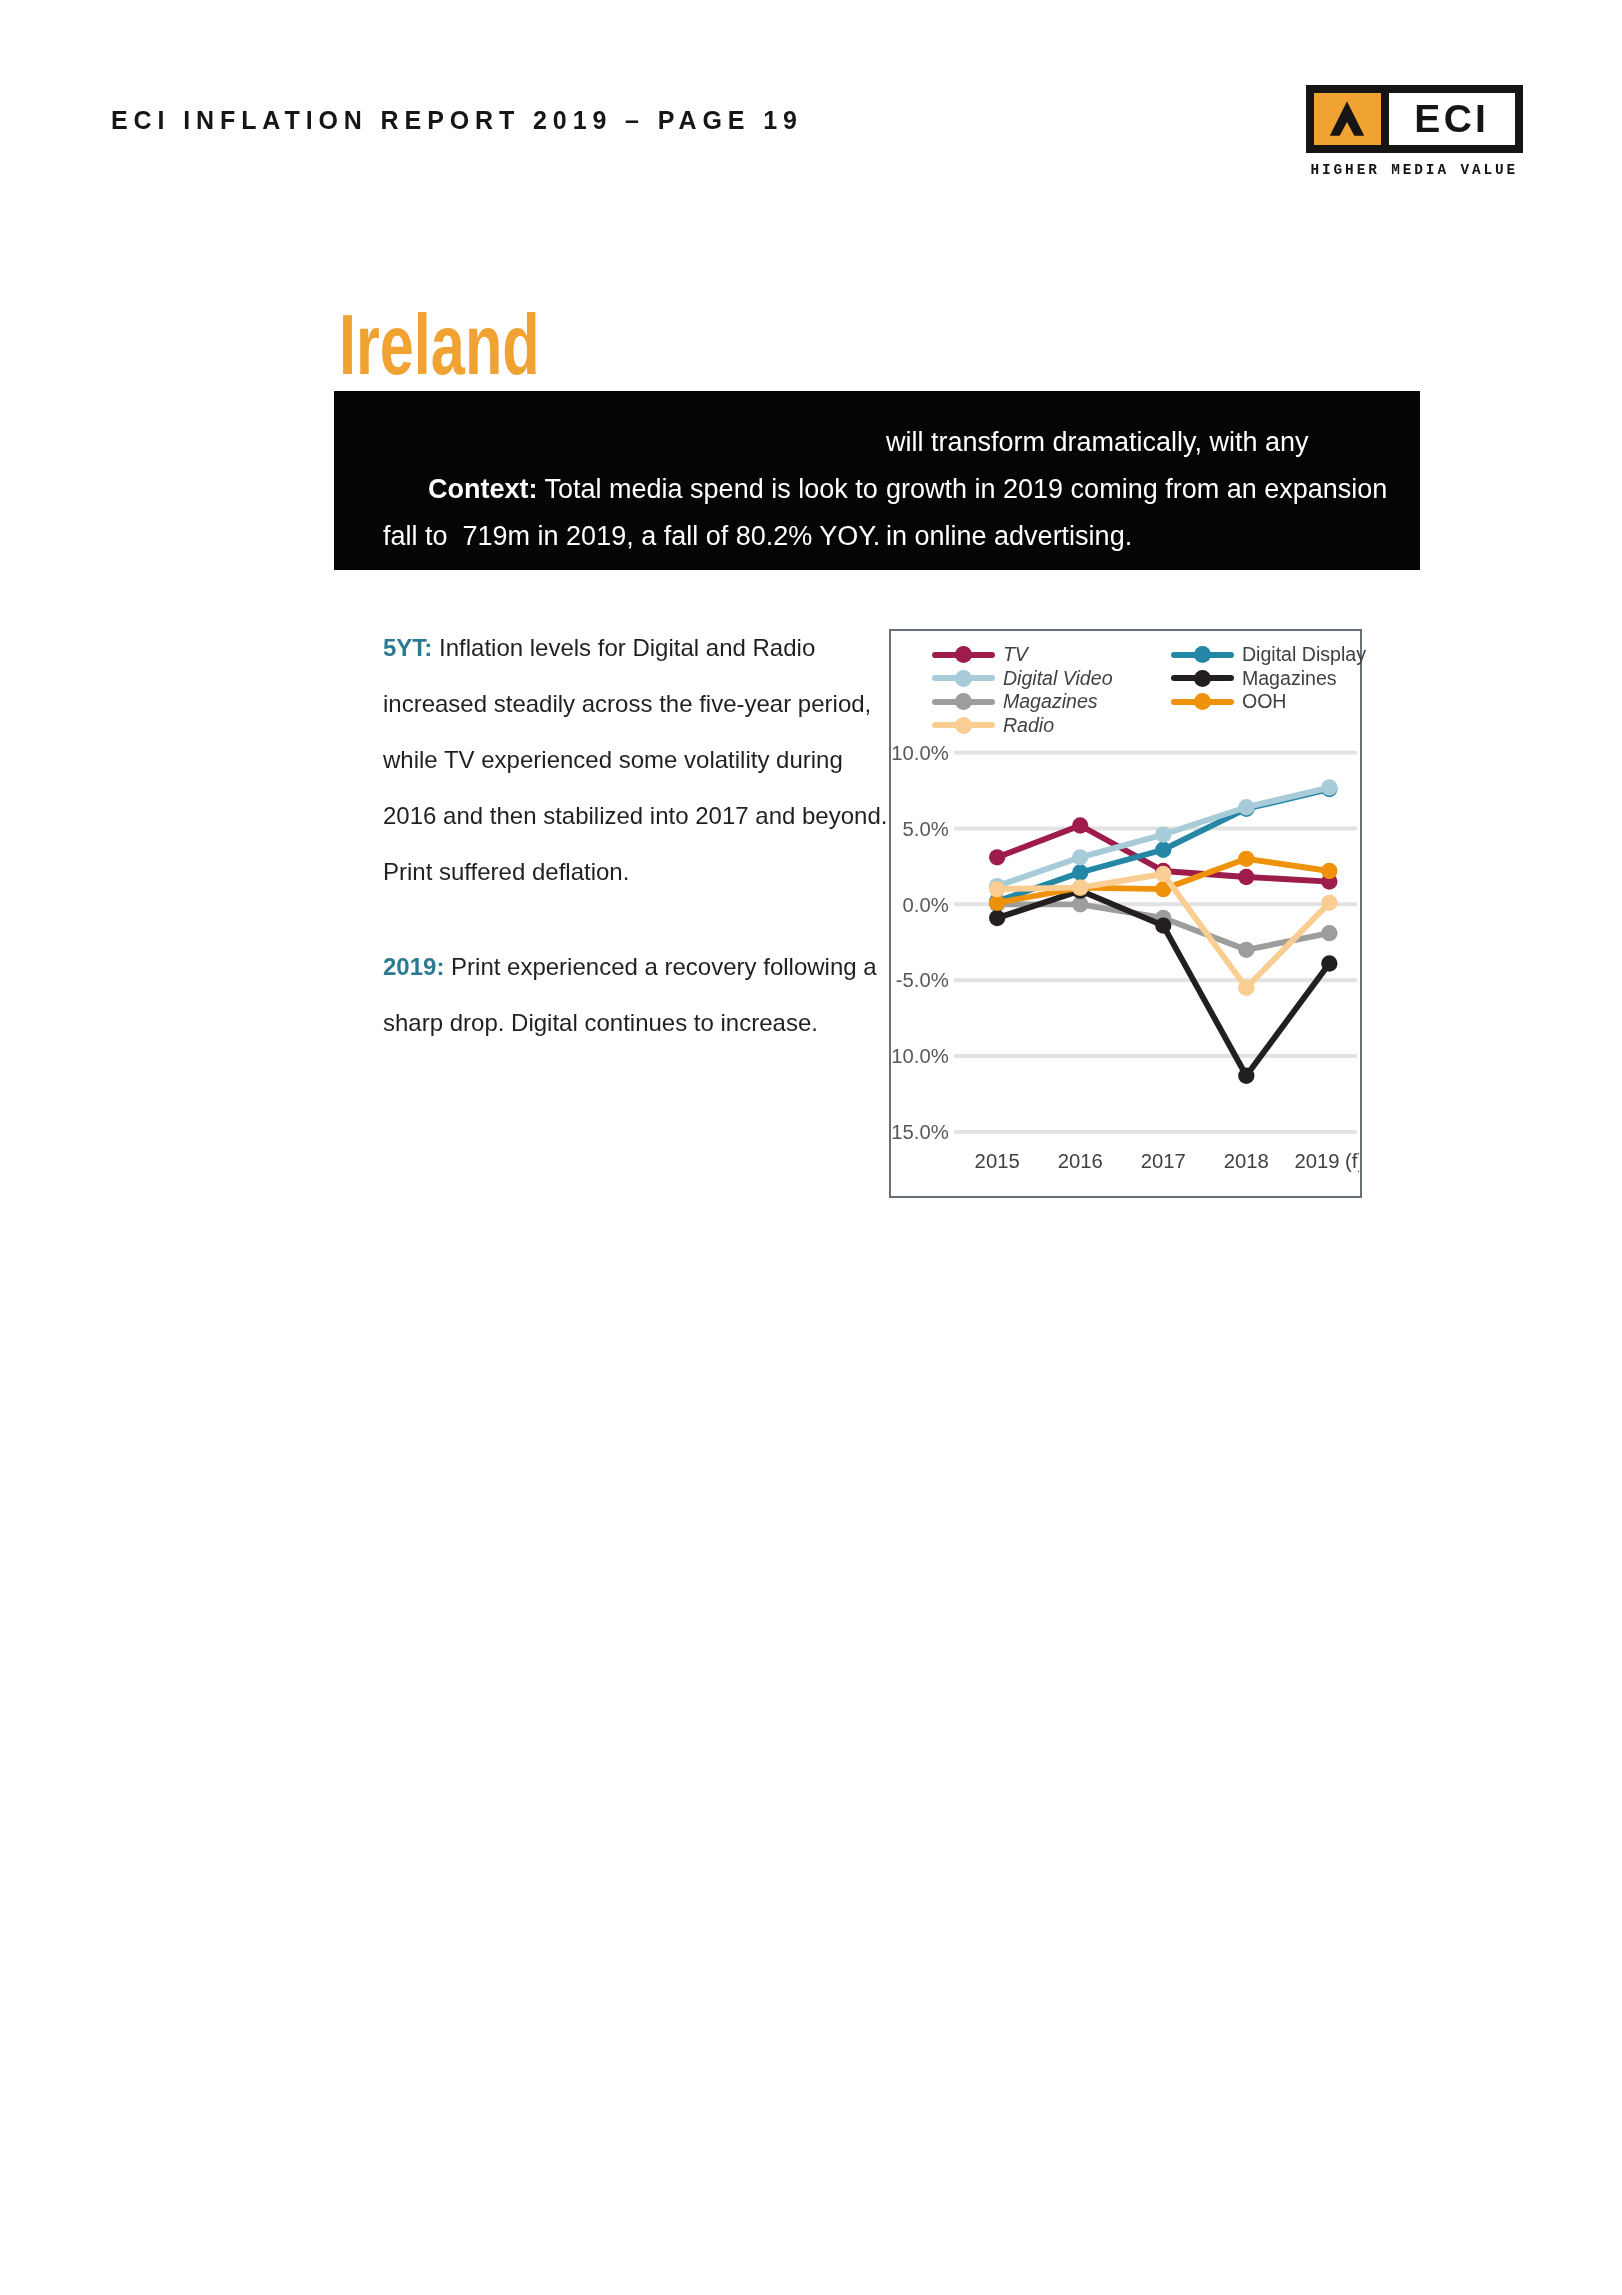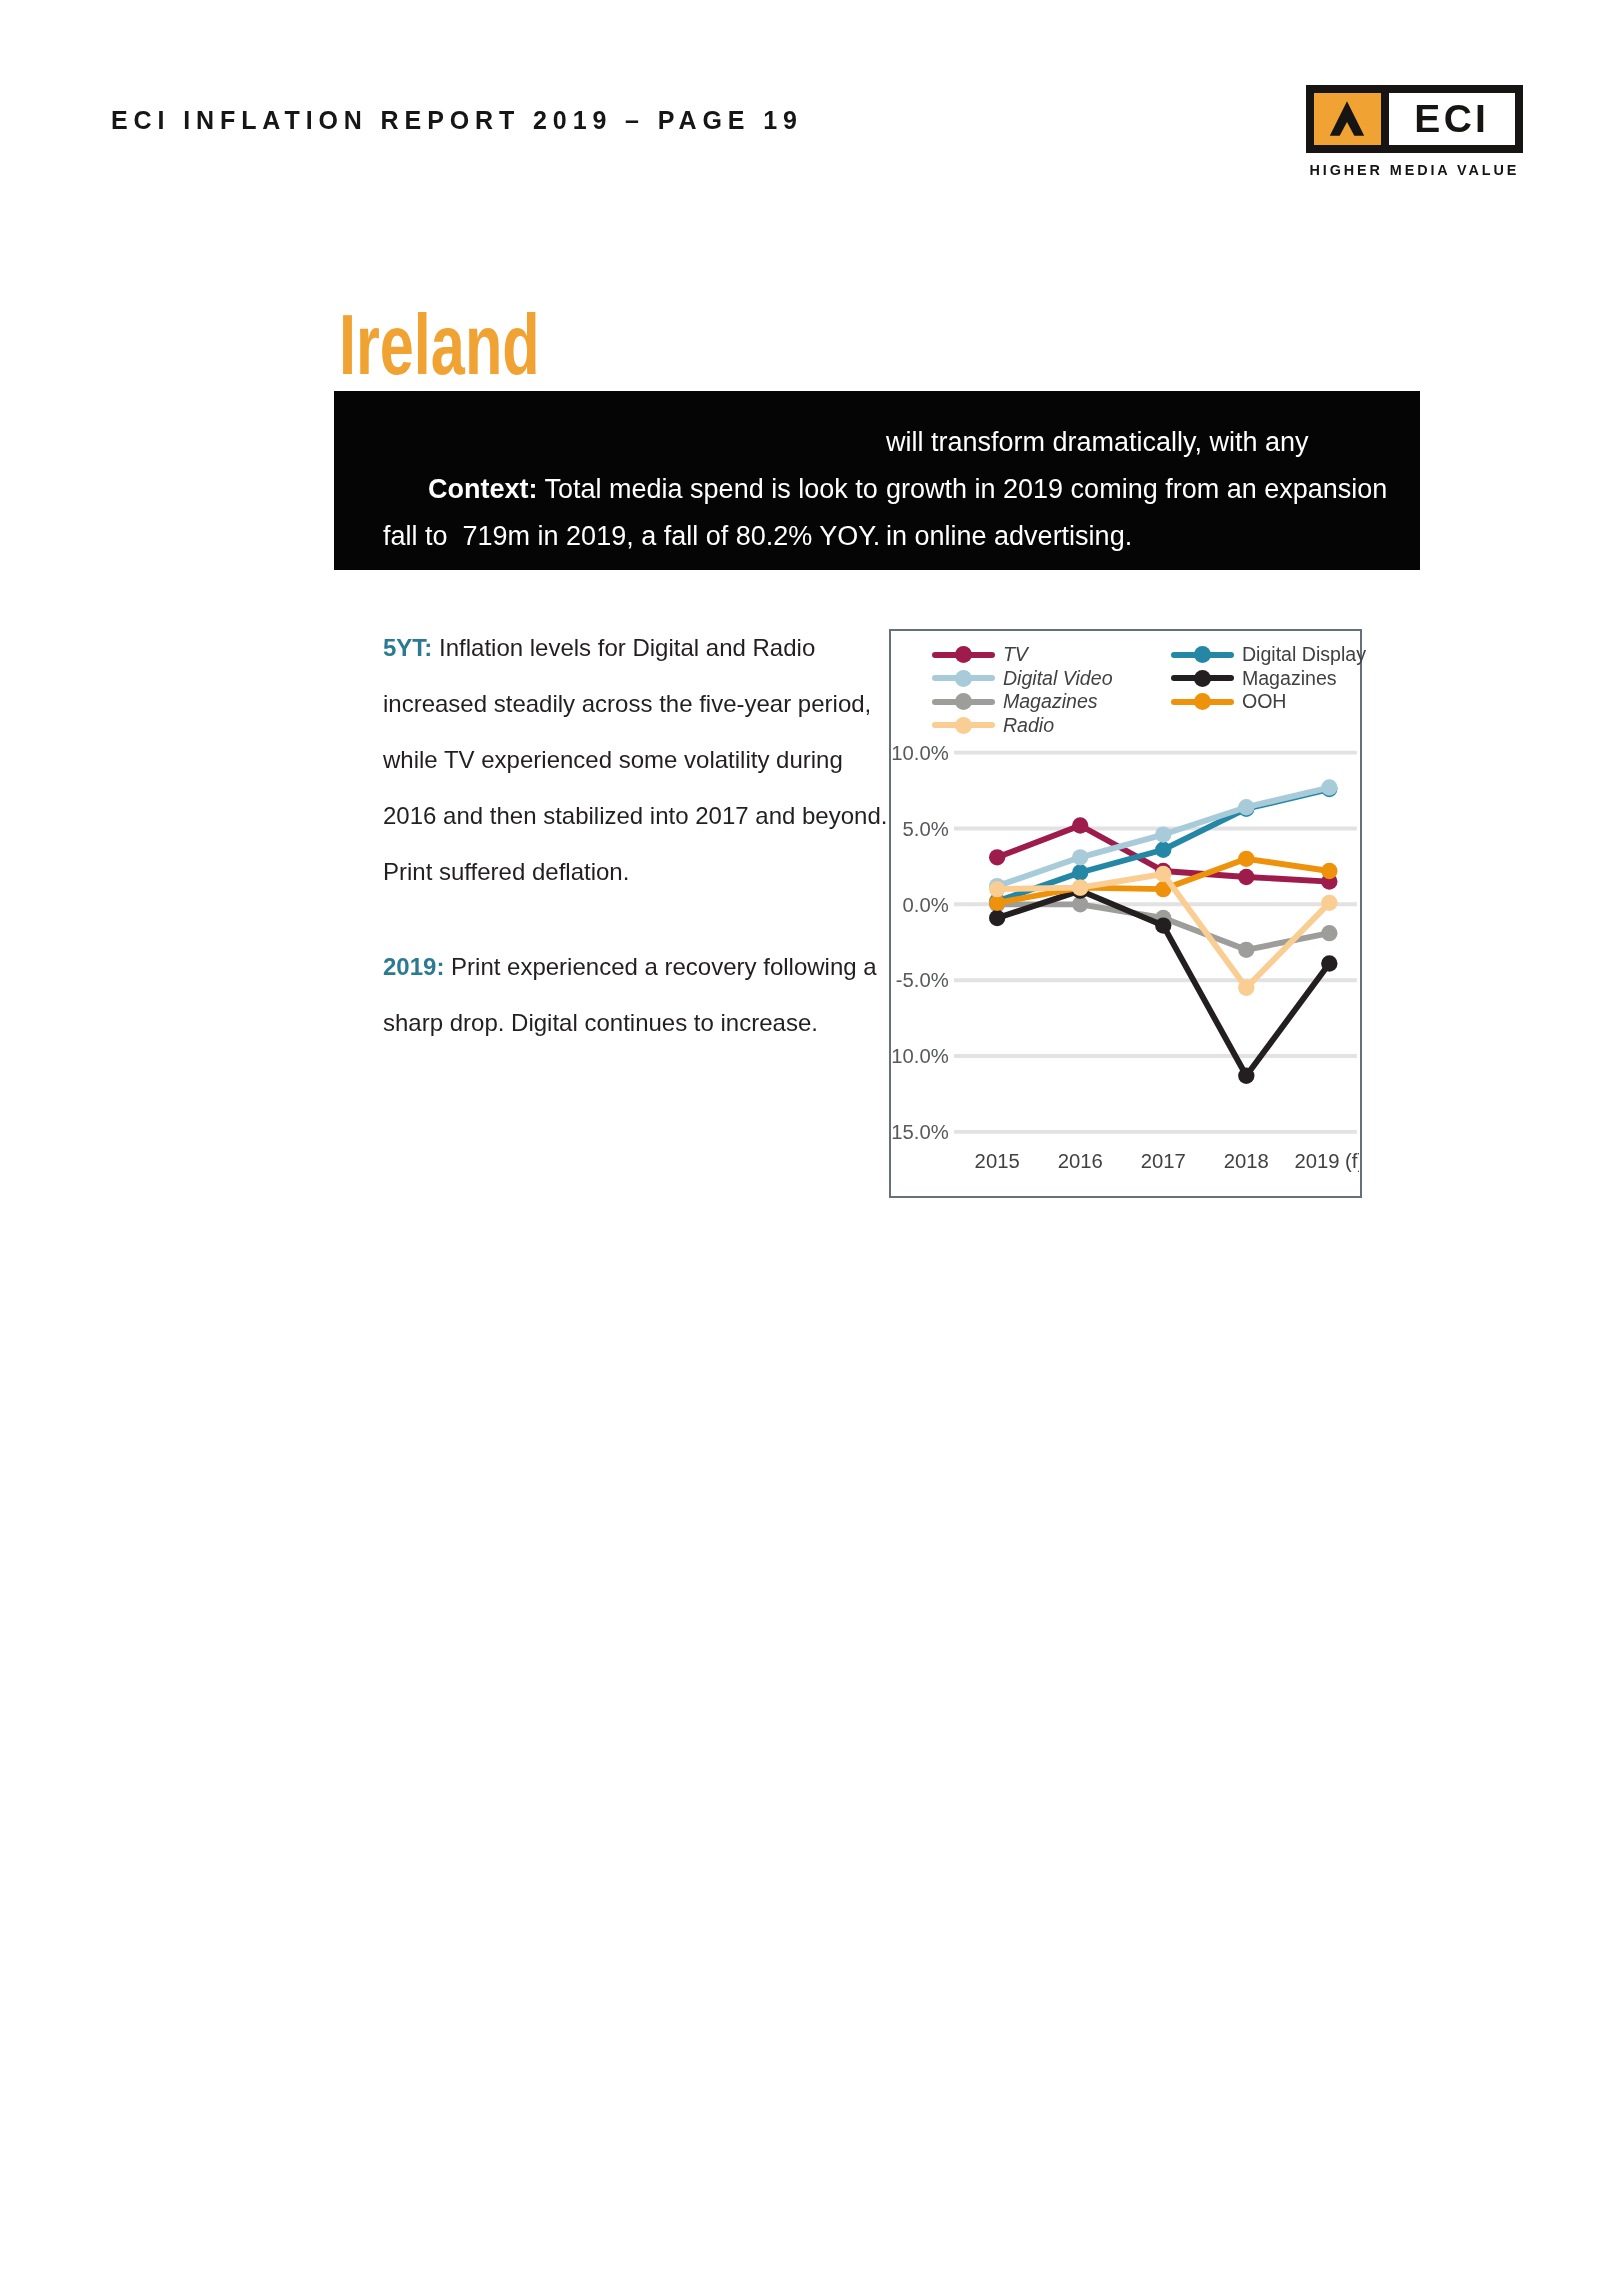--- a/index.html
+++ b/index.html
@@ -34,20 +34,21 @@
   .logo-a svg { width: 50px; height: 43px; }
   .logo-eci {
     width: 126px; height: 52px; background: #ffffff;
     display: flex; align-items: center; justify-content: center;
     font-size: 39px; font-weight: bold; letter-spacing: 3.3px; color: #161514;
   }
   .logo-tagline {
     margin-top: 9.2px; text-align: center;
     font-size: 14.4px; font-weight: bold; letter-spacing: 2.9px; color: #161514;
     white-space: nowrap;
+    font-family: Liberation Mono, monospace;
   }
 
   
   .page-title {
     position: absolute;
     left: 339px;
     top: 296px;
     font-size: 85px;
     font-weight: bold;
     color: #f0a232;

